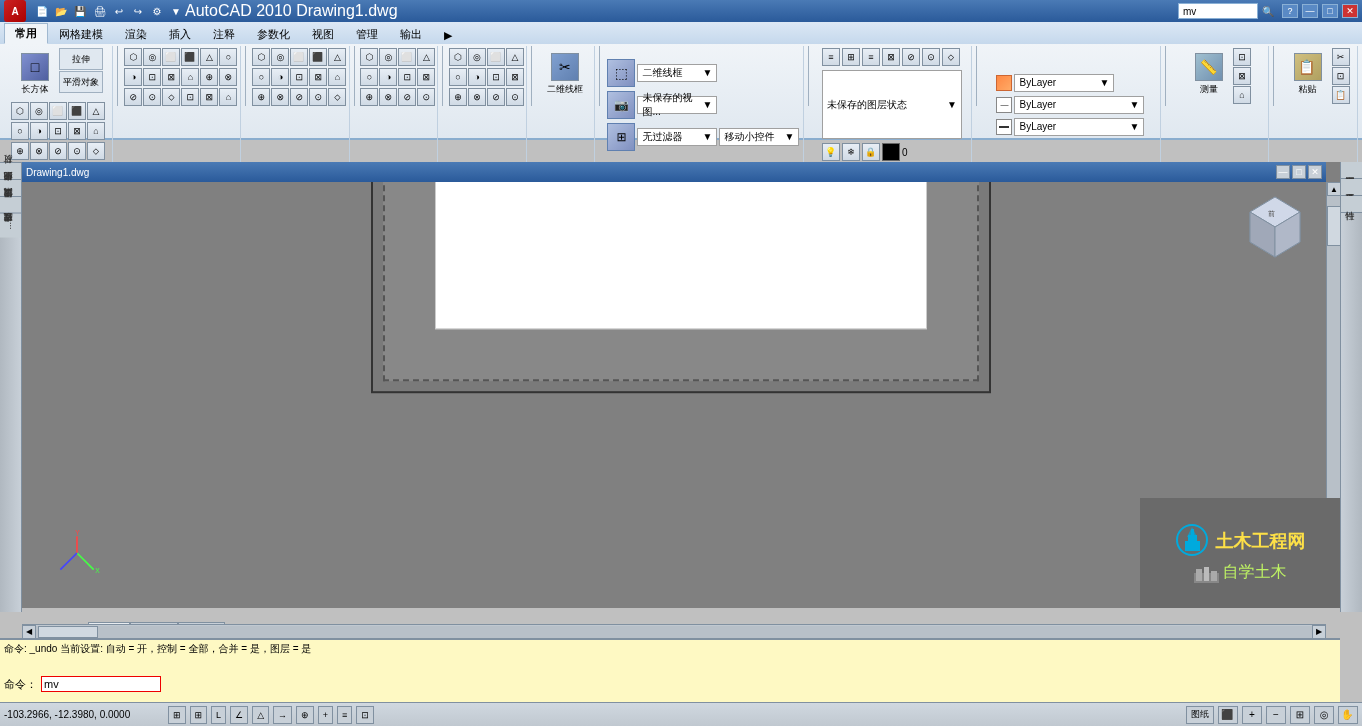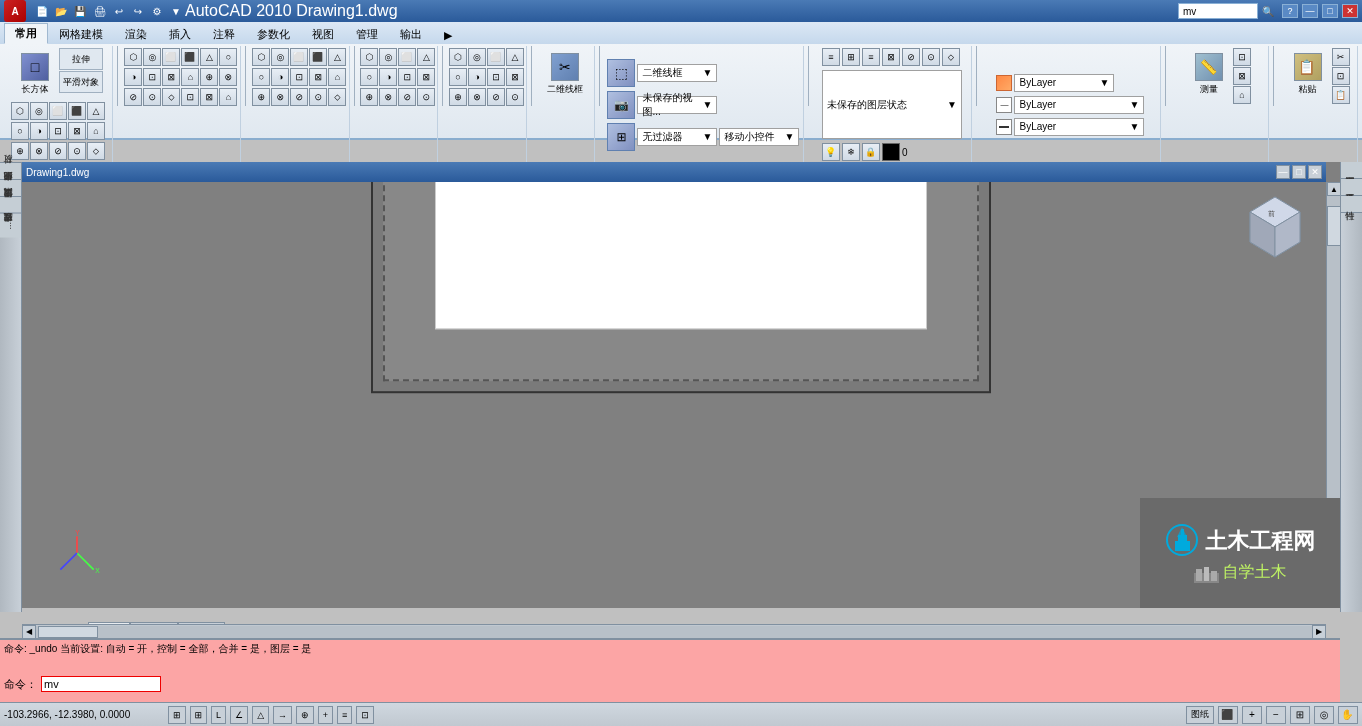--- a/index.html
+++ b/index.html
@@ -281,21 +281,21 @@
     }
     .btab.active { background: #e8ecf0; font-weight: bold; }
 
     
     #command-area {
       position: absolute;
       left: 0;
       bottom: 24px;
       right: 22px;
       height: 64px;
-      background: #fca5a5;
+      background: #fef9c3;
       border-top: 2px solid #8090a0;
       padding: 2px 4px;
       font-size: 11px;
       overflow: hidden;
     }
     #command-input-row {
       display: flex;
       align-items: center;
       margin-top: 20px;
     }
@@ -957,21 +957,21 @@
 
     <div style="display:flex;align-items:center;gap:6px;margin-bottom:4px;">
 
       <svg width="35" height="35" viewBox="0 0 35 35">
         <circle cx="17" cy="17" r="15" fill="none" stroke="#00aadd" stroke-width="2"></circle>
         <rect x="10" y="18" width="15" height="10" fill="#00aadd"></rect>
         <rect x="13" y="12" width="9" height="8" fill="#00aadd"></rect>
         <rect x="16" y="6" width="3" height="8" fill="#00aadd"></rect>
         <polygon points="17,4 12,14 22,14" fill="#00aadd" opacity="0.7"></polygon>
       </svg>
-      <span style="color:#ffffff;font-size:22px;font-weight:bold;font-family:Liberation Serif, serif;">土木工程网</span>
+      <span style="color:#fde047;font-size:18px;font-weight:bold;font-family:Liberation Serif, serif;">土木工程网</span>
     </div>
 
     <div style="display:flex;align-items:center;gap:4px;">
       <svg width="25" height="20" viewBox="0 0 25 20">
         <rect x="0" y="10" width="25" height="10" fill="#888"></rect>
         <rect x="2" y="6" width="6" height="12" fill="#aaa"></rect>
         <rect x="10" y="4" width="5" height="14" fill="#bbb"></rect>
         <rect x="17" y="8" width="6" height="10" fill="#aaa"></rect>
       </svg>
       <span style="color:#bef264;font-size:16px;font-family:Arial,sans-serif;">自学土木</span>

